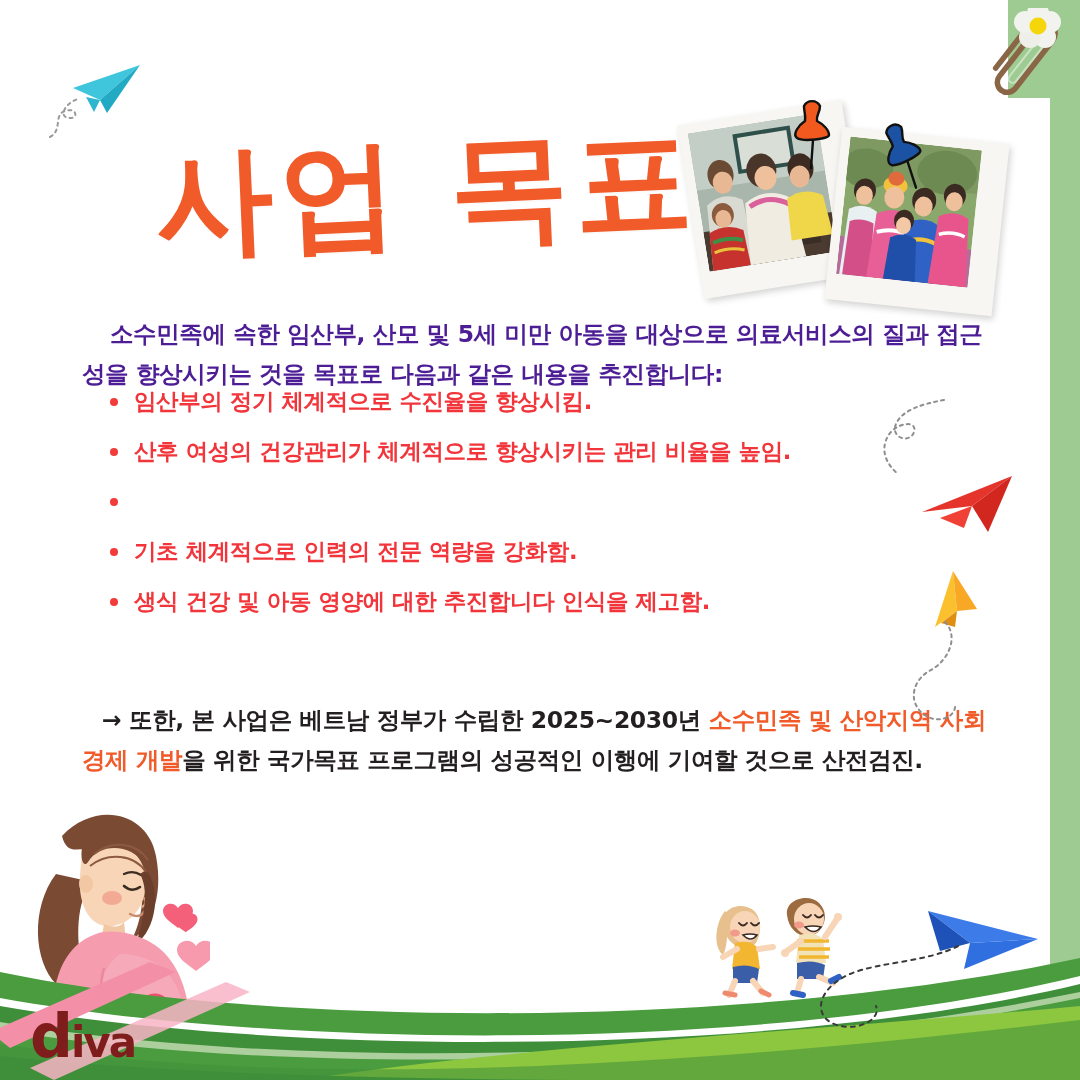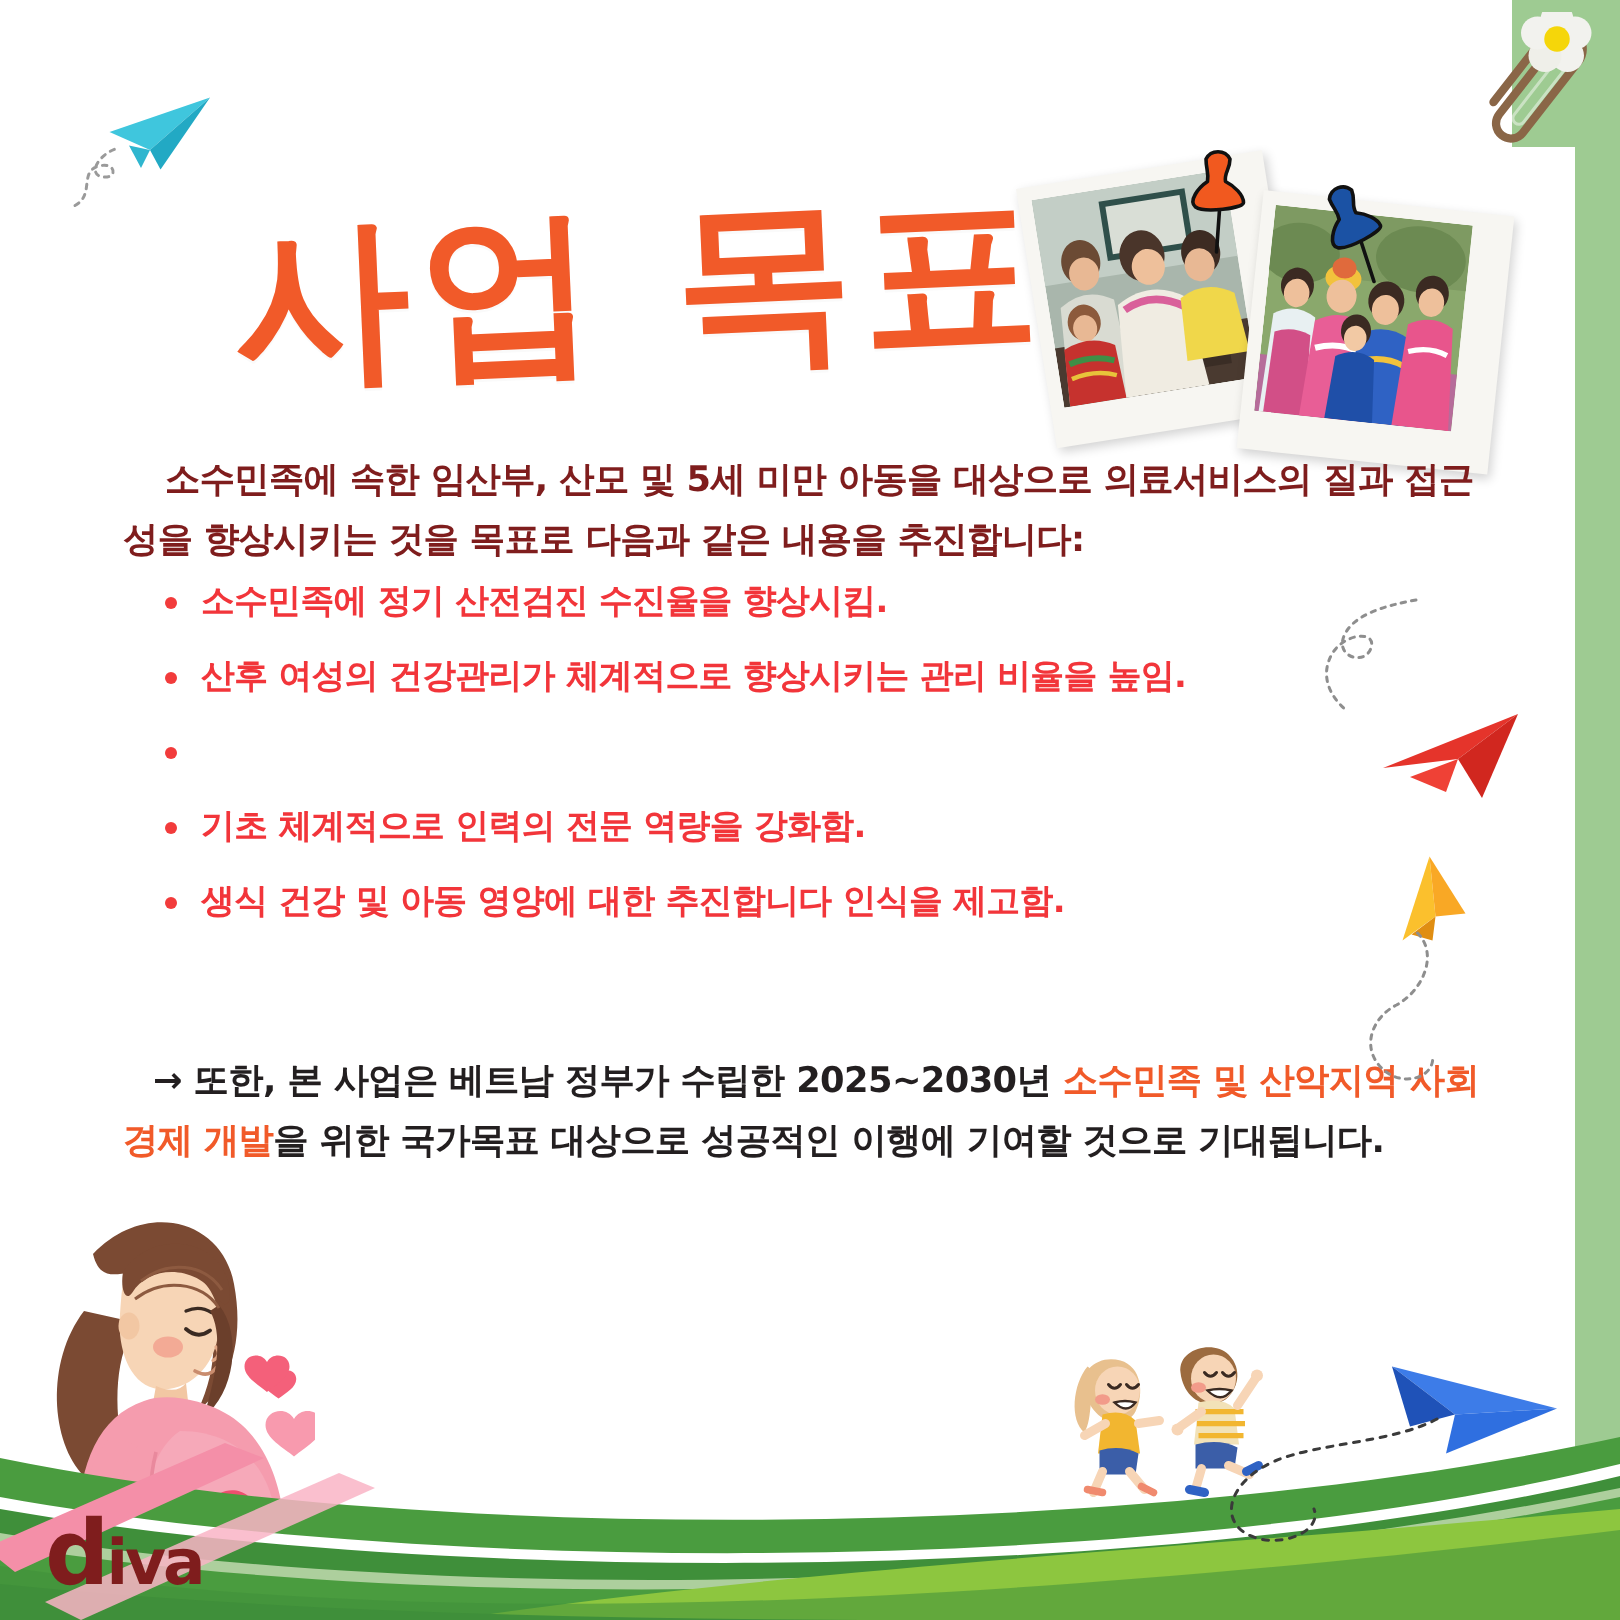--- a/index.html
+++ b/index.html
@@ -40,22 +40,22 @@
   }
   .photo .img{width:100%;height:100%;overflow:hidden;position:relative;}
   .photo-a{left:690px;top:112px;width:148px;height:140px;transform:rotate(-9deg);}
   .photo-b{left:833px;top:135px;width:150px;height:138px;transform:rotate(6deg);}
 
   
   .pin{position:absolute;z-index:6;}
 
   
   .intro{
-    position:absolute;left:82px;top:299px;width:922px;
-    font-size:23.5px;line-height:1.72;color:#7f1d1d;font-weight:700;
+    position:absolute;left:82px;top:314px;width:922px;
+    font-size:23.5px;line-height:1.72;color:#4c1d95;font-weight:700;
     text-indent:28px;letter-spacing:-0.4px;
   }
   .bullets{position:absolute;left:110px;top:385px;width:830px;}
   .bullet{
     position:relative;display:flex;align-items:flex-start;
     height:50px;
   }
   .bullet .dot{
     width:8px;height:8px;border-radius:50%;background:#f23b3b;
     margin-top:13px;margin-right:16px;flex:0 0 auto;
@@ -194,40 +194,40 @@
       <path d="M31 72 L33 44" stroke="#111" stroke-width="2.4" stroke-linecap="round"></path>
       <path d="M24 10 a9 9 0 0 1 16 0 c0 7 -4 9 -3 15 c6 3 12 9 12 14 c0 4 -26 7 -32 3 c-5 -4 2 -13 8 -17 c1 -6 -1 -8 -1 -15 z" fill="#1b52a4" stroke="#111" stroke-width="2.4" stroke-linejoin="round"></path>
     </g>
   </svg>
 
   <div class="intro">소수민족에 속한 임산부, 산모 및 5세 미만 아동을 대상으로 의료서비스의 질과 접근성을 향상시키는 것을 목표로 다음과 같은 내용을 추진합니다:</div>
 
   <div class="bullets">
     <div class="bullet">
       <span class="dot"></span>
-      <span class="btext">소수민족에 정기 산전검진 수진율을 향상시킴.</span>
+      <span class="btext">임산부의 정기 체계적으로 수진율을 향상시킴.</span>
     </div>
     <div class="bullet">
       <span class="dot"></span>
       <span class="btext">산후 여성의 건강관리가 체계적으로 향상시키는 관리 비율을 높임.</span>
     </div>
     <div class="bullet">
       <span class="dot"></span>
     </div>
     <div class="bullet">
       <span class="dot"></span>
       <span class="btext">기초 체계적으로 인력의 전문 역량을 강화함.</span>
     </div>
     <div class="bullet">
       <span class="dot"></span>
       <span class="btext">생식 건강 및 아동 영양에 대한 추진합니다 인식을 제고함.</span>
     </div>
   </div>
 
-  <div class="outro"><span class="arrow">→</span><span> 또한, 본 사업은 베트남 정부가 수립한 2025~2030년 </span><span class="hl">소수민족 및 산악지역 사회경제 개발</span><span>을 위한 국가목표 대상으로 성공적인 이행에 기여할 것으로 기대됩니다.</span></div>
+  <div class="outro"><span class="arrow">→</span><span> 또한, 본 사업은 베트남 정부가 수립한 2025~2030년 </span><span class="hl">소수민족 및 산악지역 사회경제 개발</span><span>을 위한 국가목표 프로그램의 성공적인 이행에 기여할 것으로 산전검진.</span></div>
 
   <svg class="deco" style="left:920px;top:470px;" width="120" height="80" viewBox="0 0 120 80">
     <path d="M2 42 L92 6 L52 36 Z" fill="#e5342b"></path>
     <path d="M52 36 L92 6 L68 62 Z" fill="#d1271f"></path>
     <path d="M20 48 L52 36 L44 58 Z" fill="#ef4136"></path>
   </svg>
   <svg class="trail" style="left:862px;top:398px;" width="90" height="90" viewBox="0 0 90 90">
     <path d="M82 2 C60 6, 40 12, 34 26 C28 40, 48 46, 52 34 C56 22, 34 24, 26 38 C18 52, 24 66, 36 76" fill="none" stroke="#8e8e8e" stroke-width="2" stroke-dasharray="3 4" stroke-linecap="round"></path>
   </svg>
 

